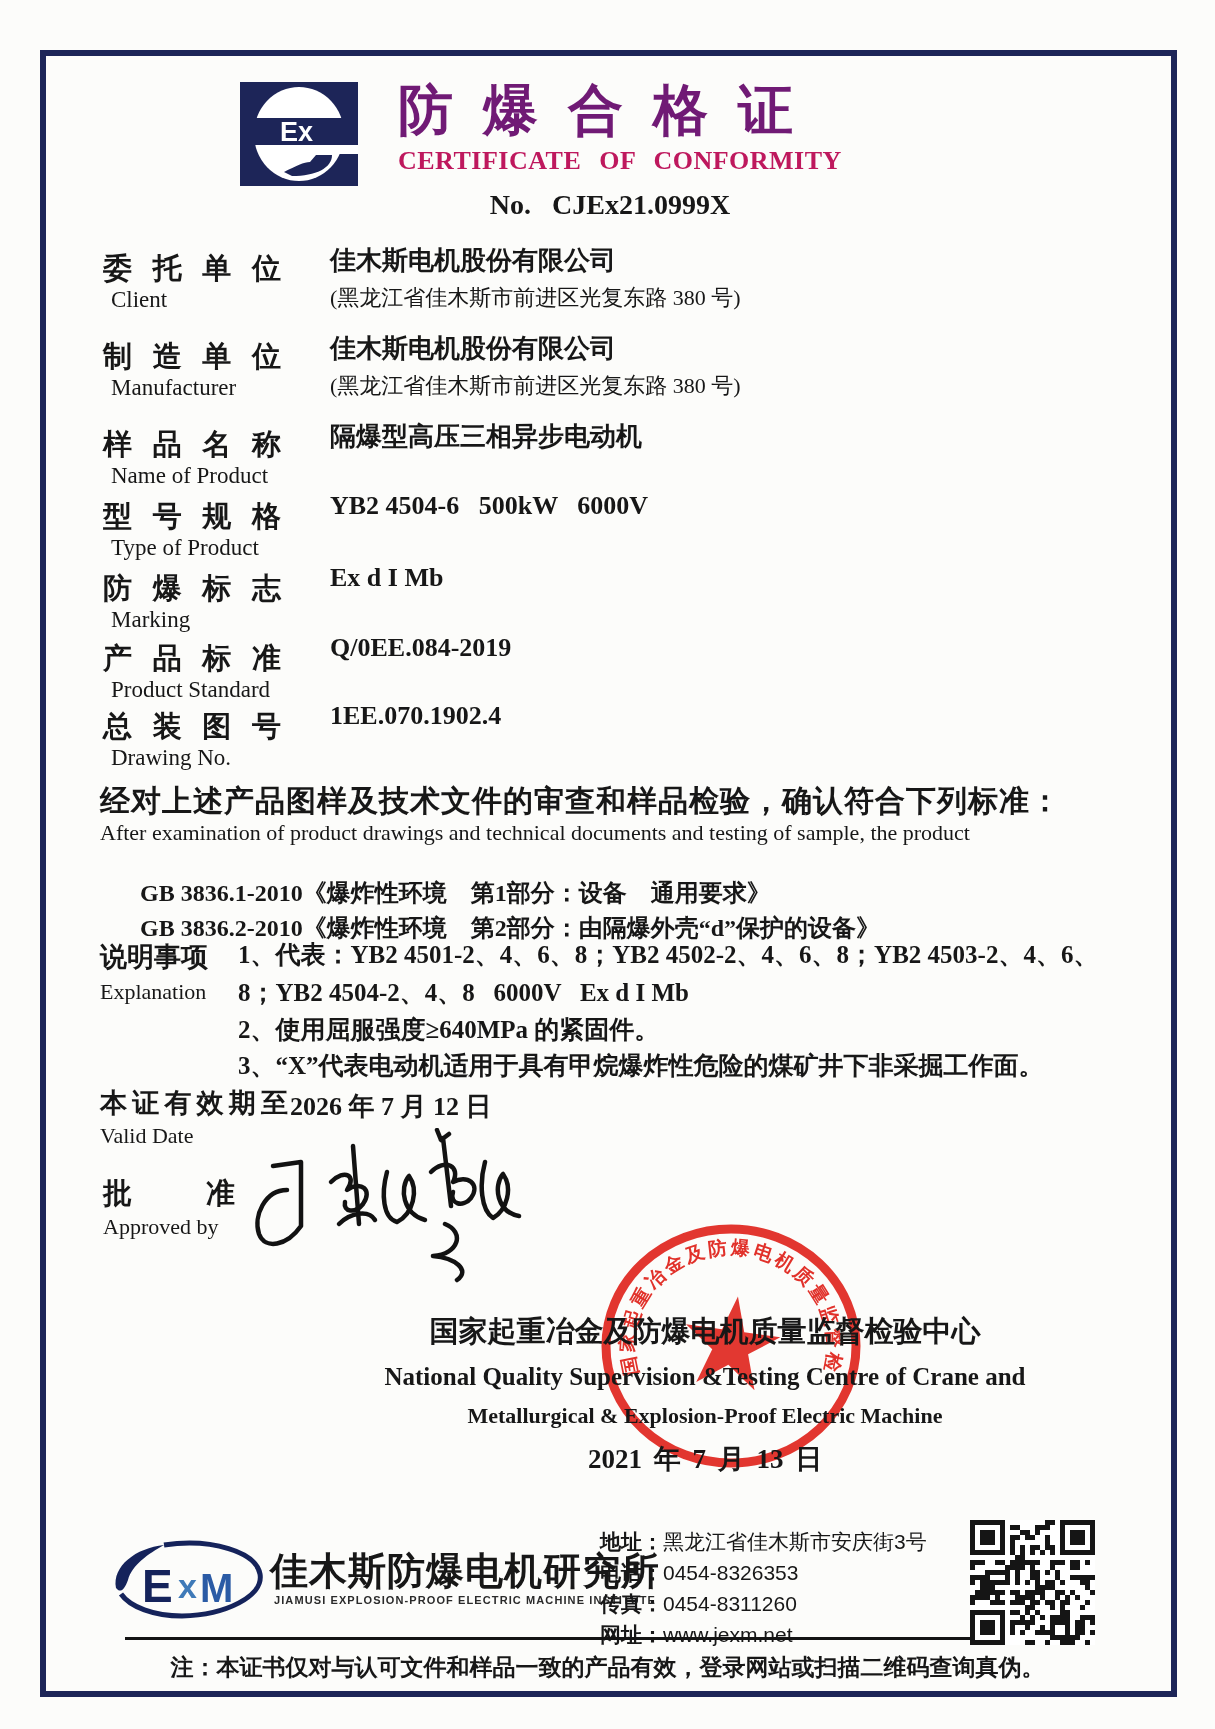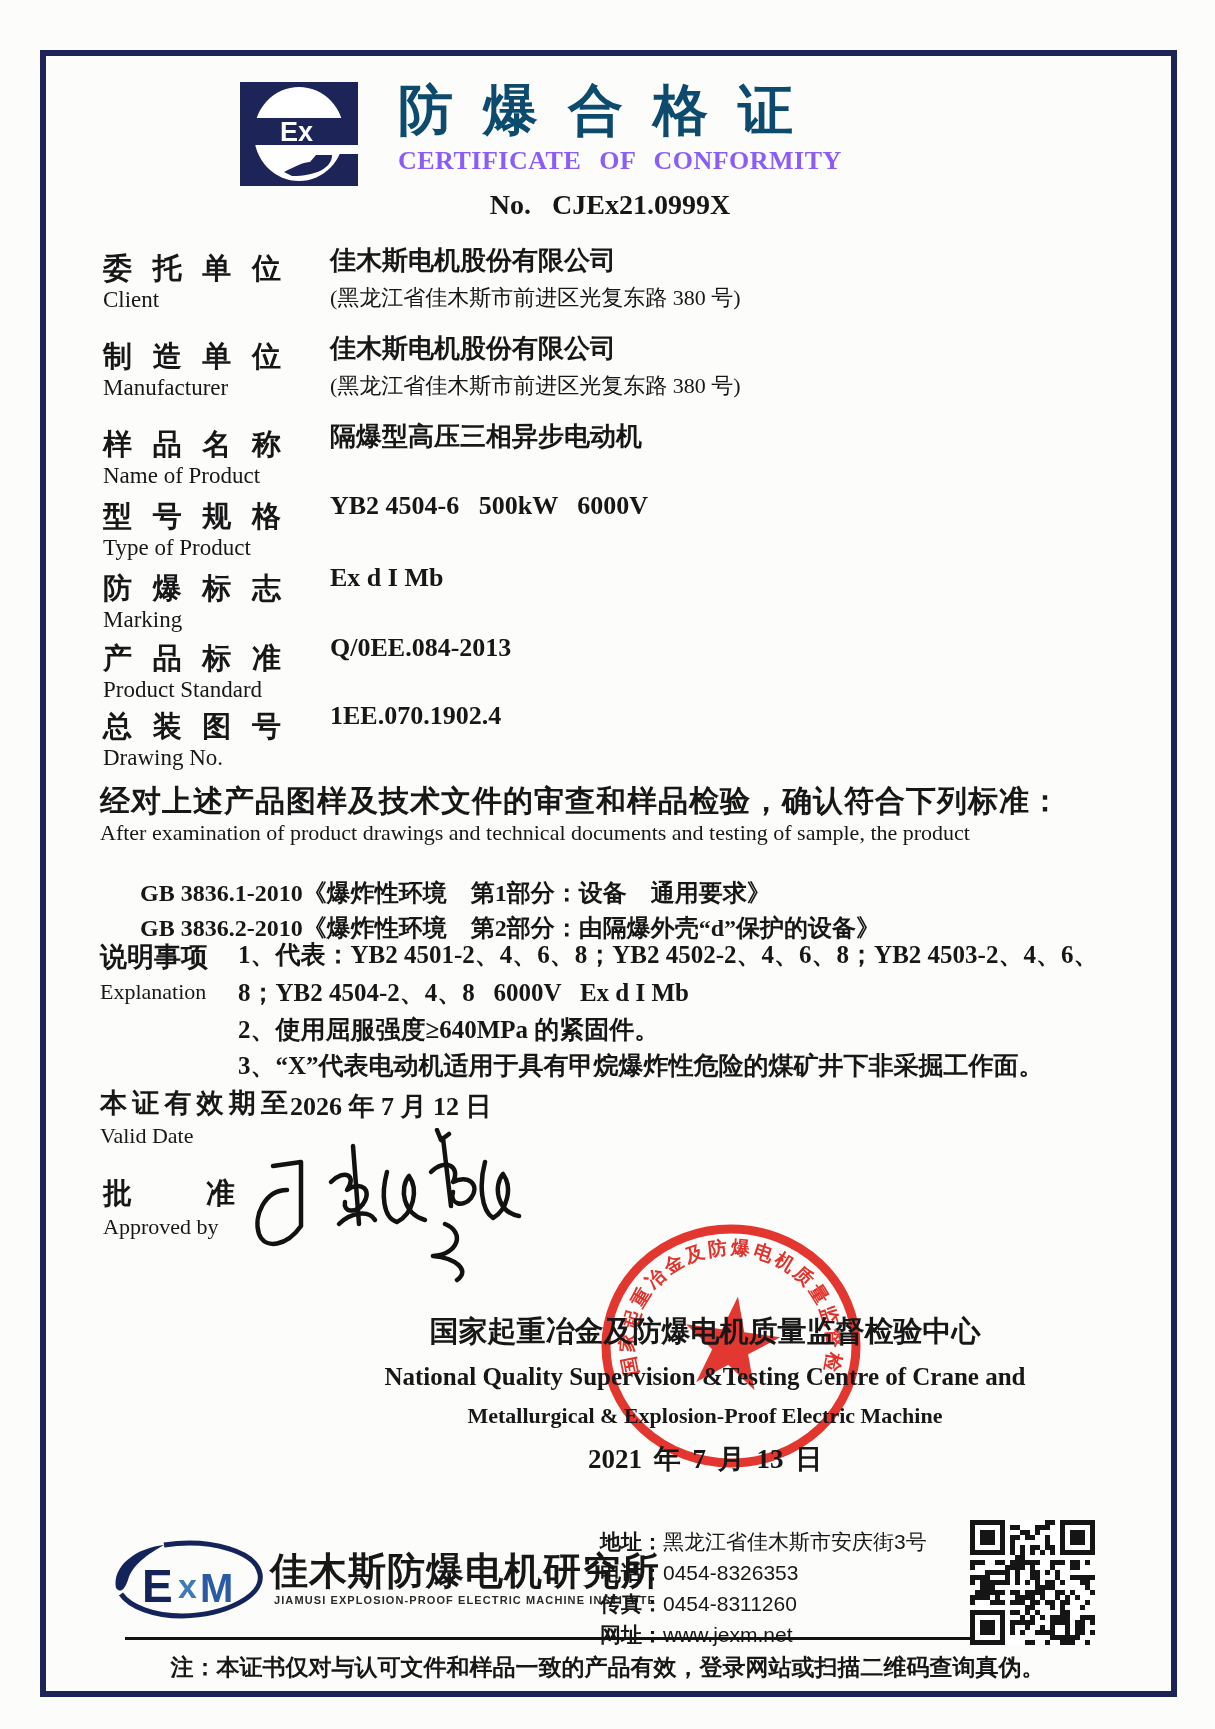--- a/index.html
+++ b/index.html
@@ -3,32 +3,32 @@
 <meta charset="utf-8">
 <style>
   html,body{margin:0;padding:0;background:#e9e9e6;}
   .page{position:relative;width:1215px;height:1729px;margin:0 auto;background:#fcfcfa;
         font-family:"Liberation Serif","DejaVu Serif",serif;color:#171717;overflow:hidden;}
   .abs{position:absolute;}
   .pre{white-space:pre;}
   .frame{position:absolute;left:40px;top:50px;right:38px;bottom:32px;border:6px solid #1d2558;}
 
   
-  .title-cn{left:398px;top:74px;font-size:55px;font-weight:bold;color:#0c4a6e;
+  .title-cn{left:398px;top:74px;font-size:55px;font-weight:bold;color:#701a75;
             letter-spacing:30px;white-space:nowrap;}
-  .title-en{left:398px;top:146px;font-size:26px;font-weight:bold;color:#8b5cf6;
+  .title-en{left:398px;top:146px;font-size:26px;font-weight:bold;color:#be185d;
             letter-spacing:.5px;word-spacing:11px;white-space:nowrap;}
   .no-line{left:330px;top:189px;width:560px;text-align:center;font-size:28px;font-weight:600;}
 
   
   .frow{position:absolute;left:103px;width:1010px;height:86px;}
   .lcn{position:absolute;left:0;top:6px;width:178px;font-size:29px;font-weight:bold;
        text-align:justify;text-align-last:justify;
        font-family:"Liberation Sans","DejaVu Sans",sans-serif;}
-  .len{position:absolute;left:0;top:44px;font-size:23px;}
+  .len{position:absolute;left:8px;top:44px;font-size:23px;}
   .fval{position:absolute;left:227px;top:0;font-size:26px;font-weight:bold;}
   .fnote{position:absolute;left:227px;top:40px;font-size:22px;}
 
   .stmt-cn{left:100px;top:781px;font-size:30px;font-weight:bold;letter-spacing:1px;
            font-family:"Liberation Sans","DejaVu Sans",sans-serif;}
   .stmt-en{left:100px;top:820px;font-size:22px;}
   .stmt-en2{left:100px;top:849px;font-size:22px;}
   .std{position:absolute;left:140px;font-size:24px;font-weight:600;}
 
   .expl-lcn{left:100px;top:939px;font-size:27px;font-weight:bold;
@@ -107,21 +107,21 @@
     <div class="fval pre">YB2 4504-6   500kW   6000V</div>
   </div>
   <div class="frow" style="top:563px">
     <div class="lcn">防爆标志</div>
     <div class="len">Marking</div>
     <div class="fval pre">Ex d I Mb</div>
   </div>
   <div class="frow" style="top:633px">
     <div class="lcn">产品标准</div>
     <div class="len">Product Standard</div>
-    <div class="fval pre">Q/0EE.084-2013</div>
+    <div class="fval pre">Q/0EE.084-2019</div>
   </div>
   <div class="frow" style="top:701px">
     <div class="lcn">总装图号</div>
     <div class="len">Drawing No.</div>
     <div class="fval pre">1EE.070.1902.4</div>
   </div>
 
   <div class="abs stmt-cn">经对上述产品图样及技术文件的审查和样品检验，确认符合下列标准：</div>
   <div class="abs stmt-en">After examination of product drawings and technical documents and testing of sample, the product</div>
   <div class="std" style="top:877px">GB 3836.1-2010《爆炸性环境　第1部分：设备　通用要求》</div>

